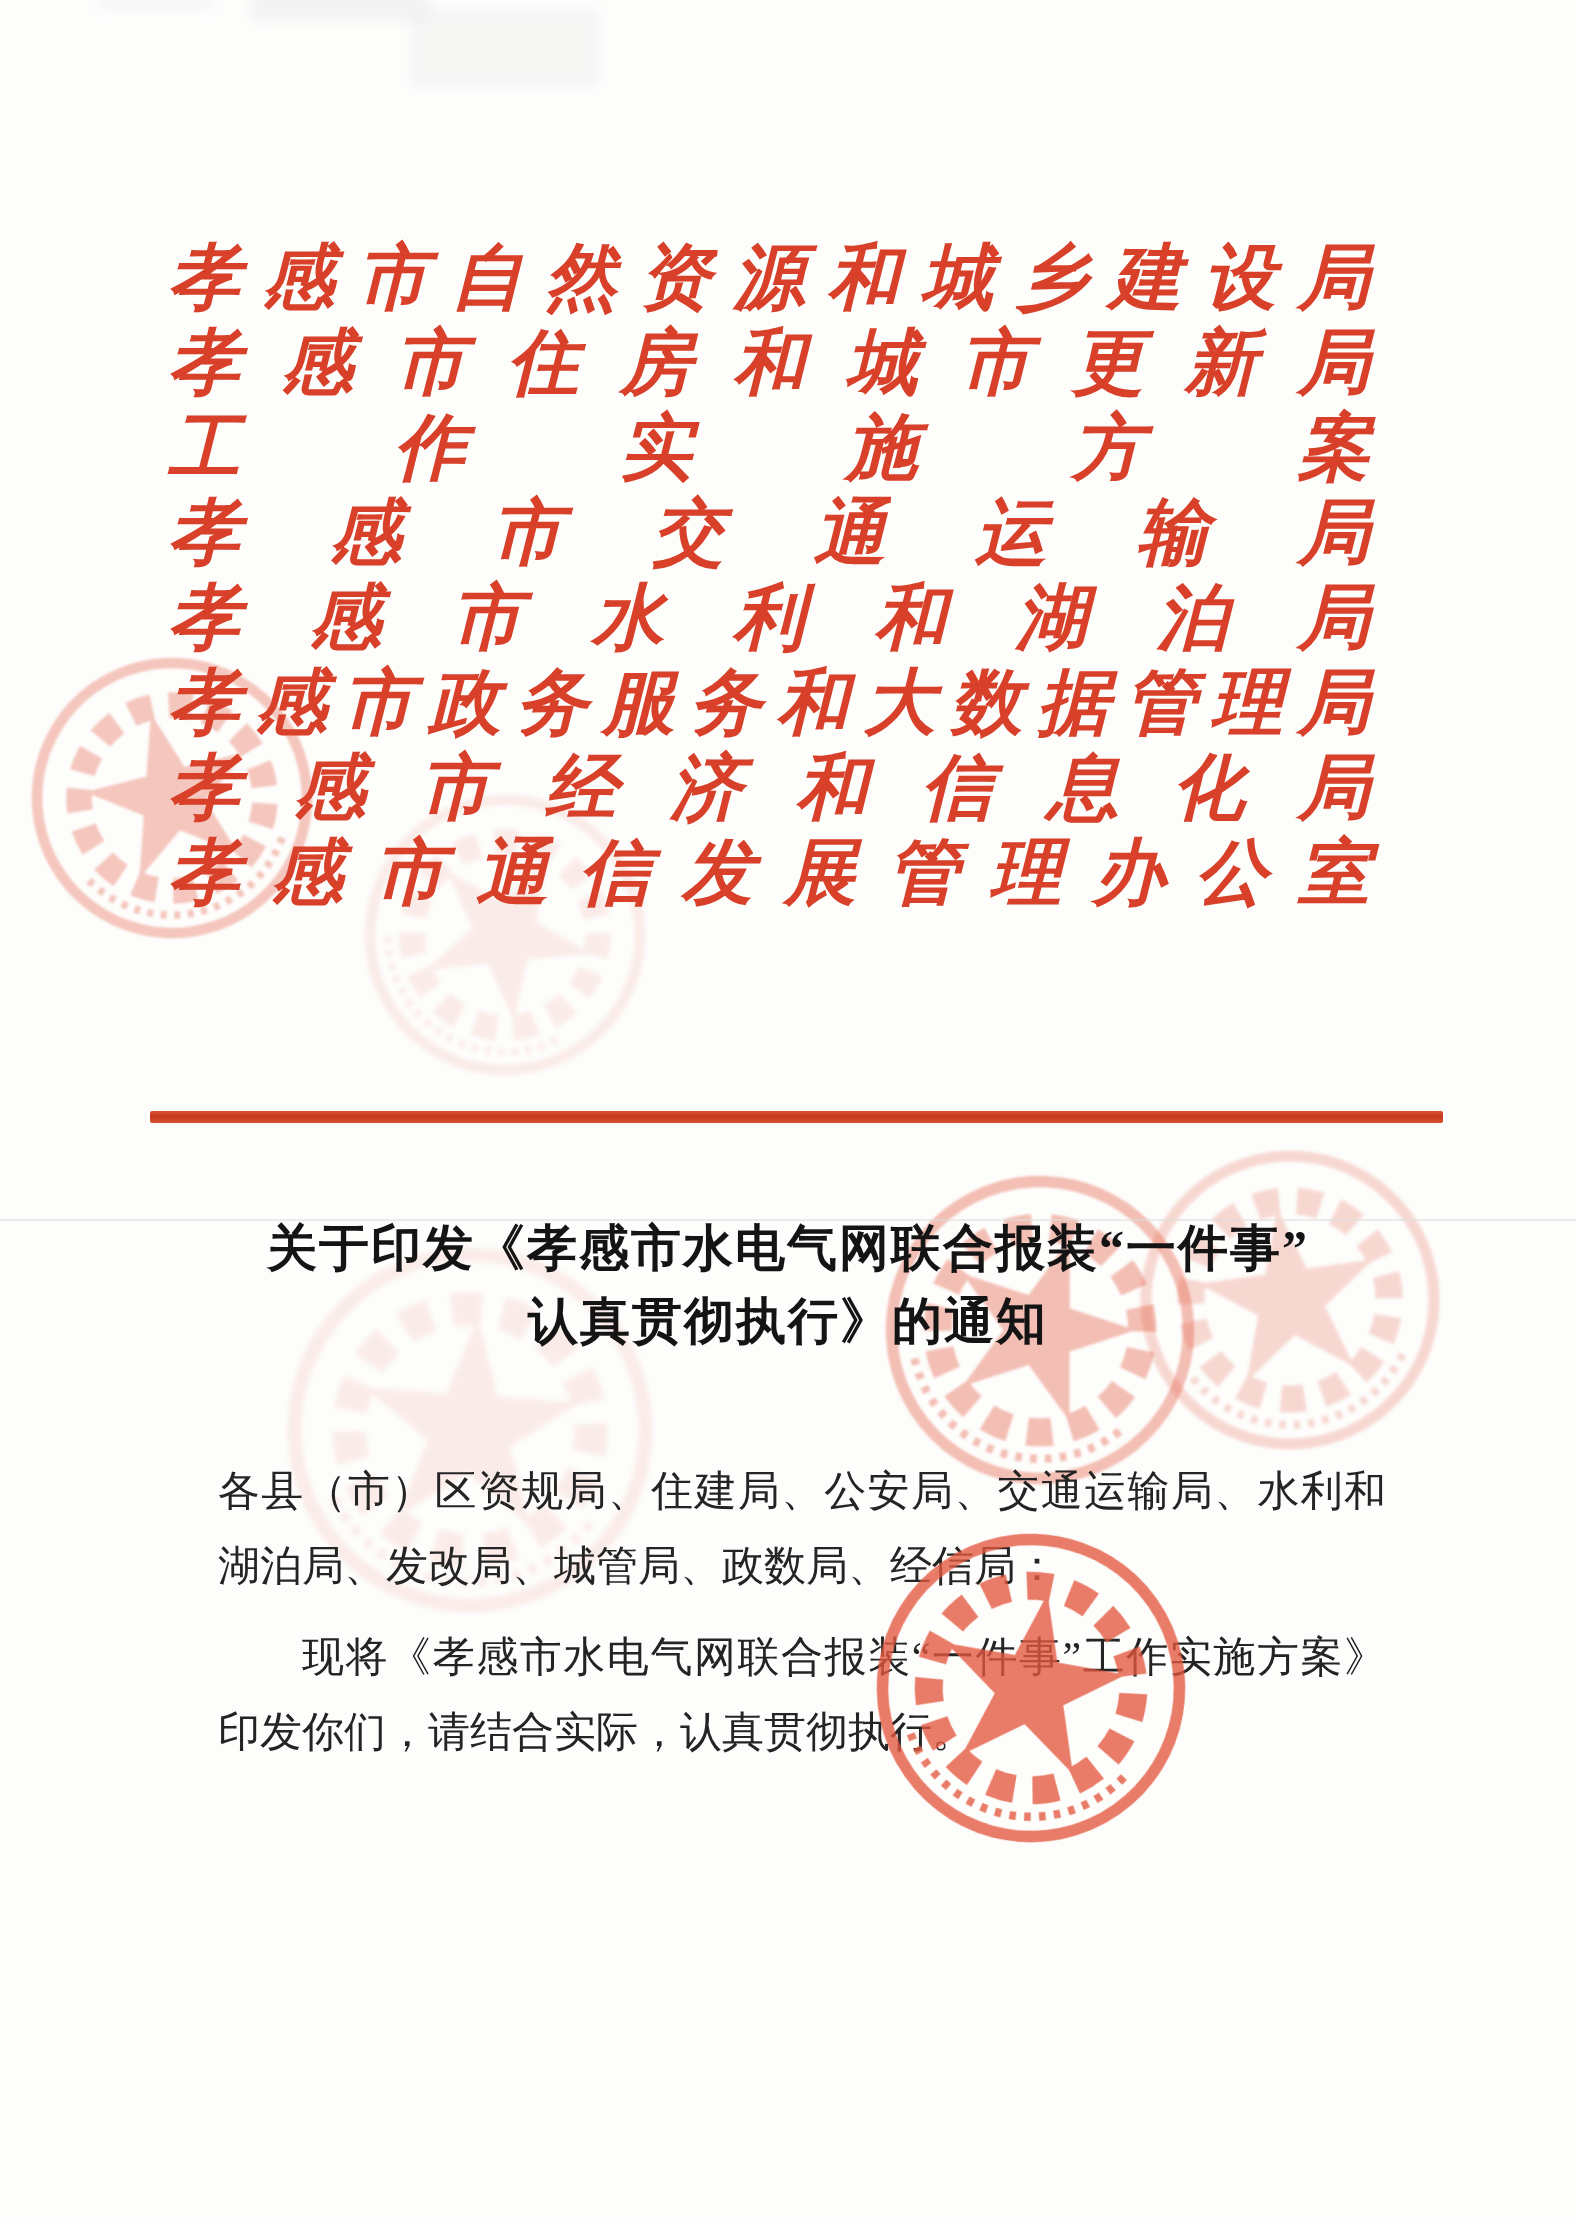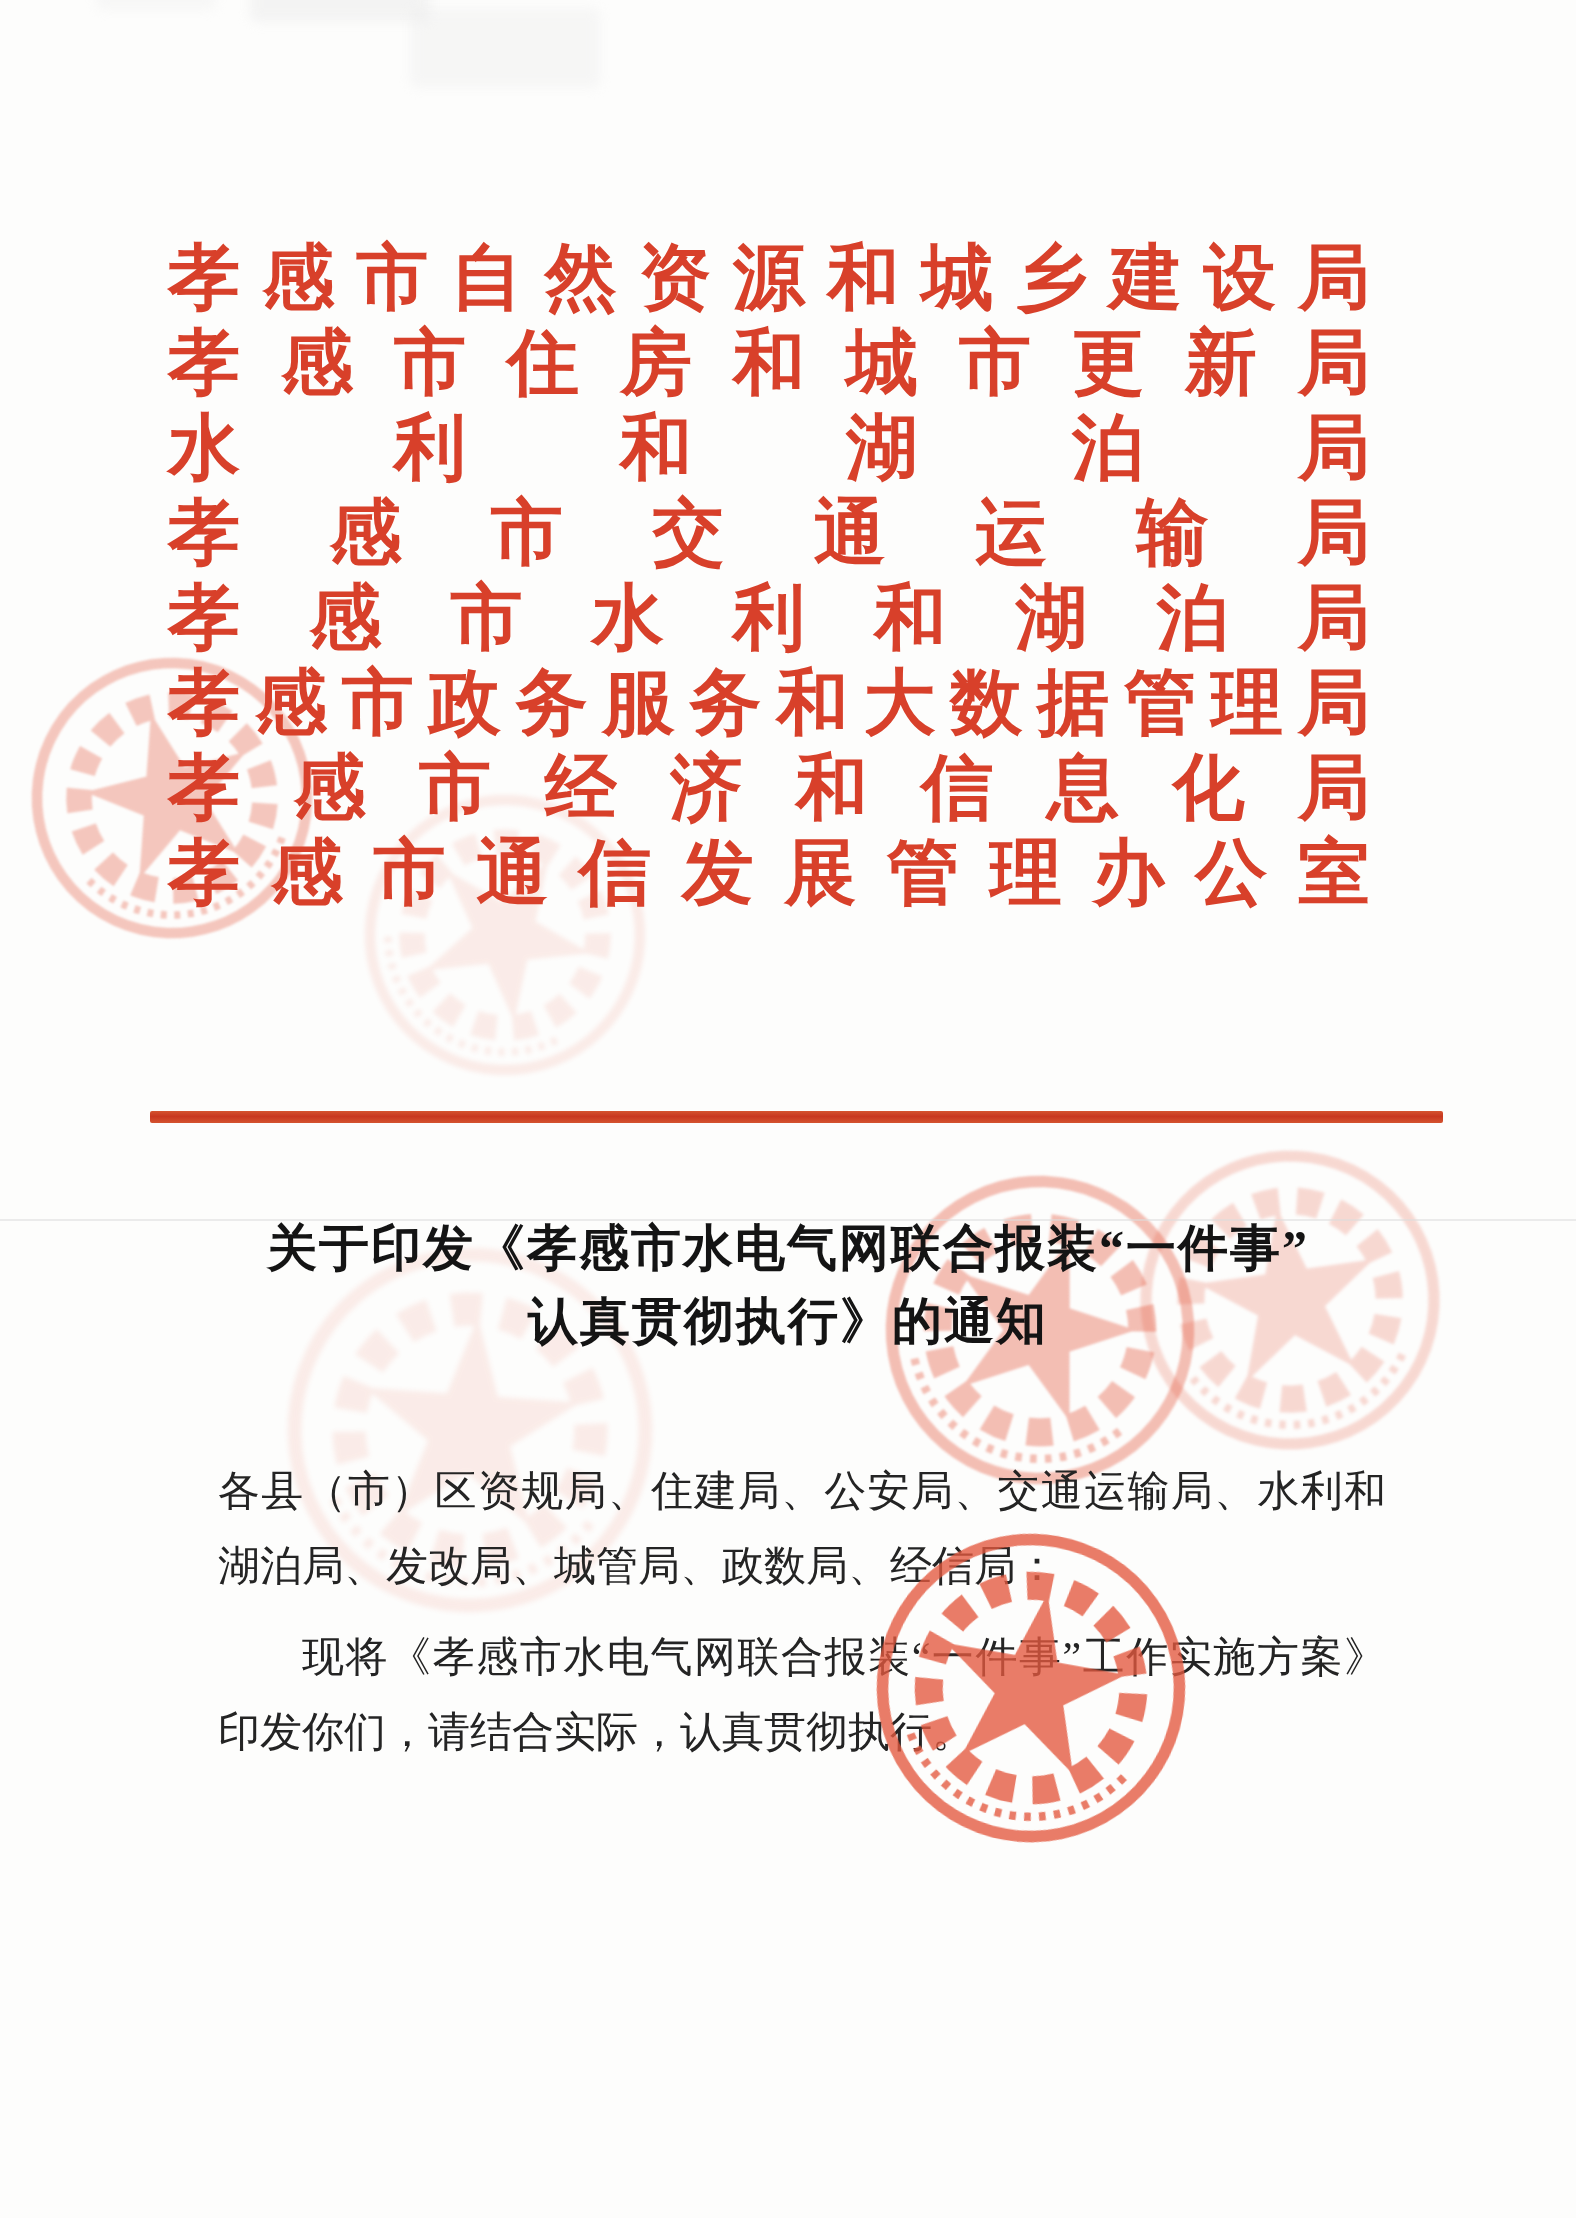--- a/index.html
+++ b/index.html
@@ -13,21 +13,21 @@
   
   .smudge{position:absolute;background:#ececec;border-radius:6px;filter:blur(6px);opacity:.55;}
   .smudge.s1{left:250px;top:-18px;width:180px;height:40px;}
   .smudge.s2{left:410px;top:8px;width:190px;height:80px;opacity:.4;}
   .smudge.s3{left:96px;top:-20px;width:120px;height:30px;opacity:.35;}
 
   
   .letterhead{
     position:absolute;left:168px;top:236px;width:1202px;
     color:var(--red,#d8402a);
-    font-weight:bold;font-size:72px;line-height:85px;
+    font-weight:bold;font-size:72px;line-height:85px;font-style:italic;
   }
   .agency-line{
     text-align:justify;text-align-last:justify;
     text-justify:inter-character;
     white-space:nowrap;height:85px;overflow:visible;
   }
 
   
   .red-divider{
     position:absolute;left:150px;top:1111px;width:1293px;height:12px;
@@ -96,21 +96,21 @@
   <svg class="seal seal-b2" viewBox="0 0 200 200" style="color: rgb(228, 89, 63);">
       <use href="#seal-def"></use>
     </svg>
   <svg class="seal seal-b1" viewBox="0 0 200 200" style="color: rgb(228, 89, 63);">
       <use href="#seal-def"></use>
     </svg>
 
   <div class="letterhead">
     <div class="agency-line">孝感市自然资源和城乡建设局</div>
     <div class="agency-line">孝感市住房和城市更新局</div>
-    <div class="agency-line">水利和湖泊局</div>
+    <div class="agency-line">工作实施方案</div>
     <div class="agency-line">孝感市交通运输局</div>
     <div class="agency-line">孝感市水利和湖泊局</div>
     <div class="agency-line">孝感市政务服务和大数据管理局</div>
     <div class="agency-line">孝感市经济和信息化局</div>
     <div class="agency-line">孝感市通信发展管理办公室</div>
   </div>
 
   <div class="red-divider"></div>
   <div class="scan-line"></div>
 

